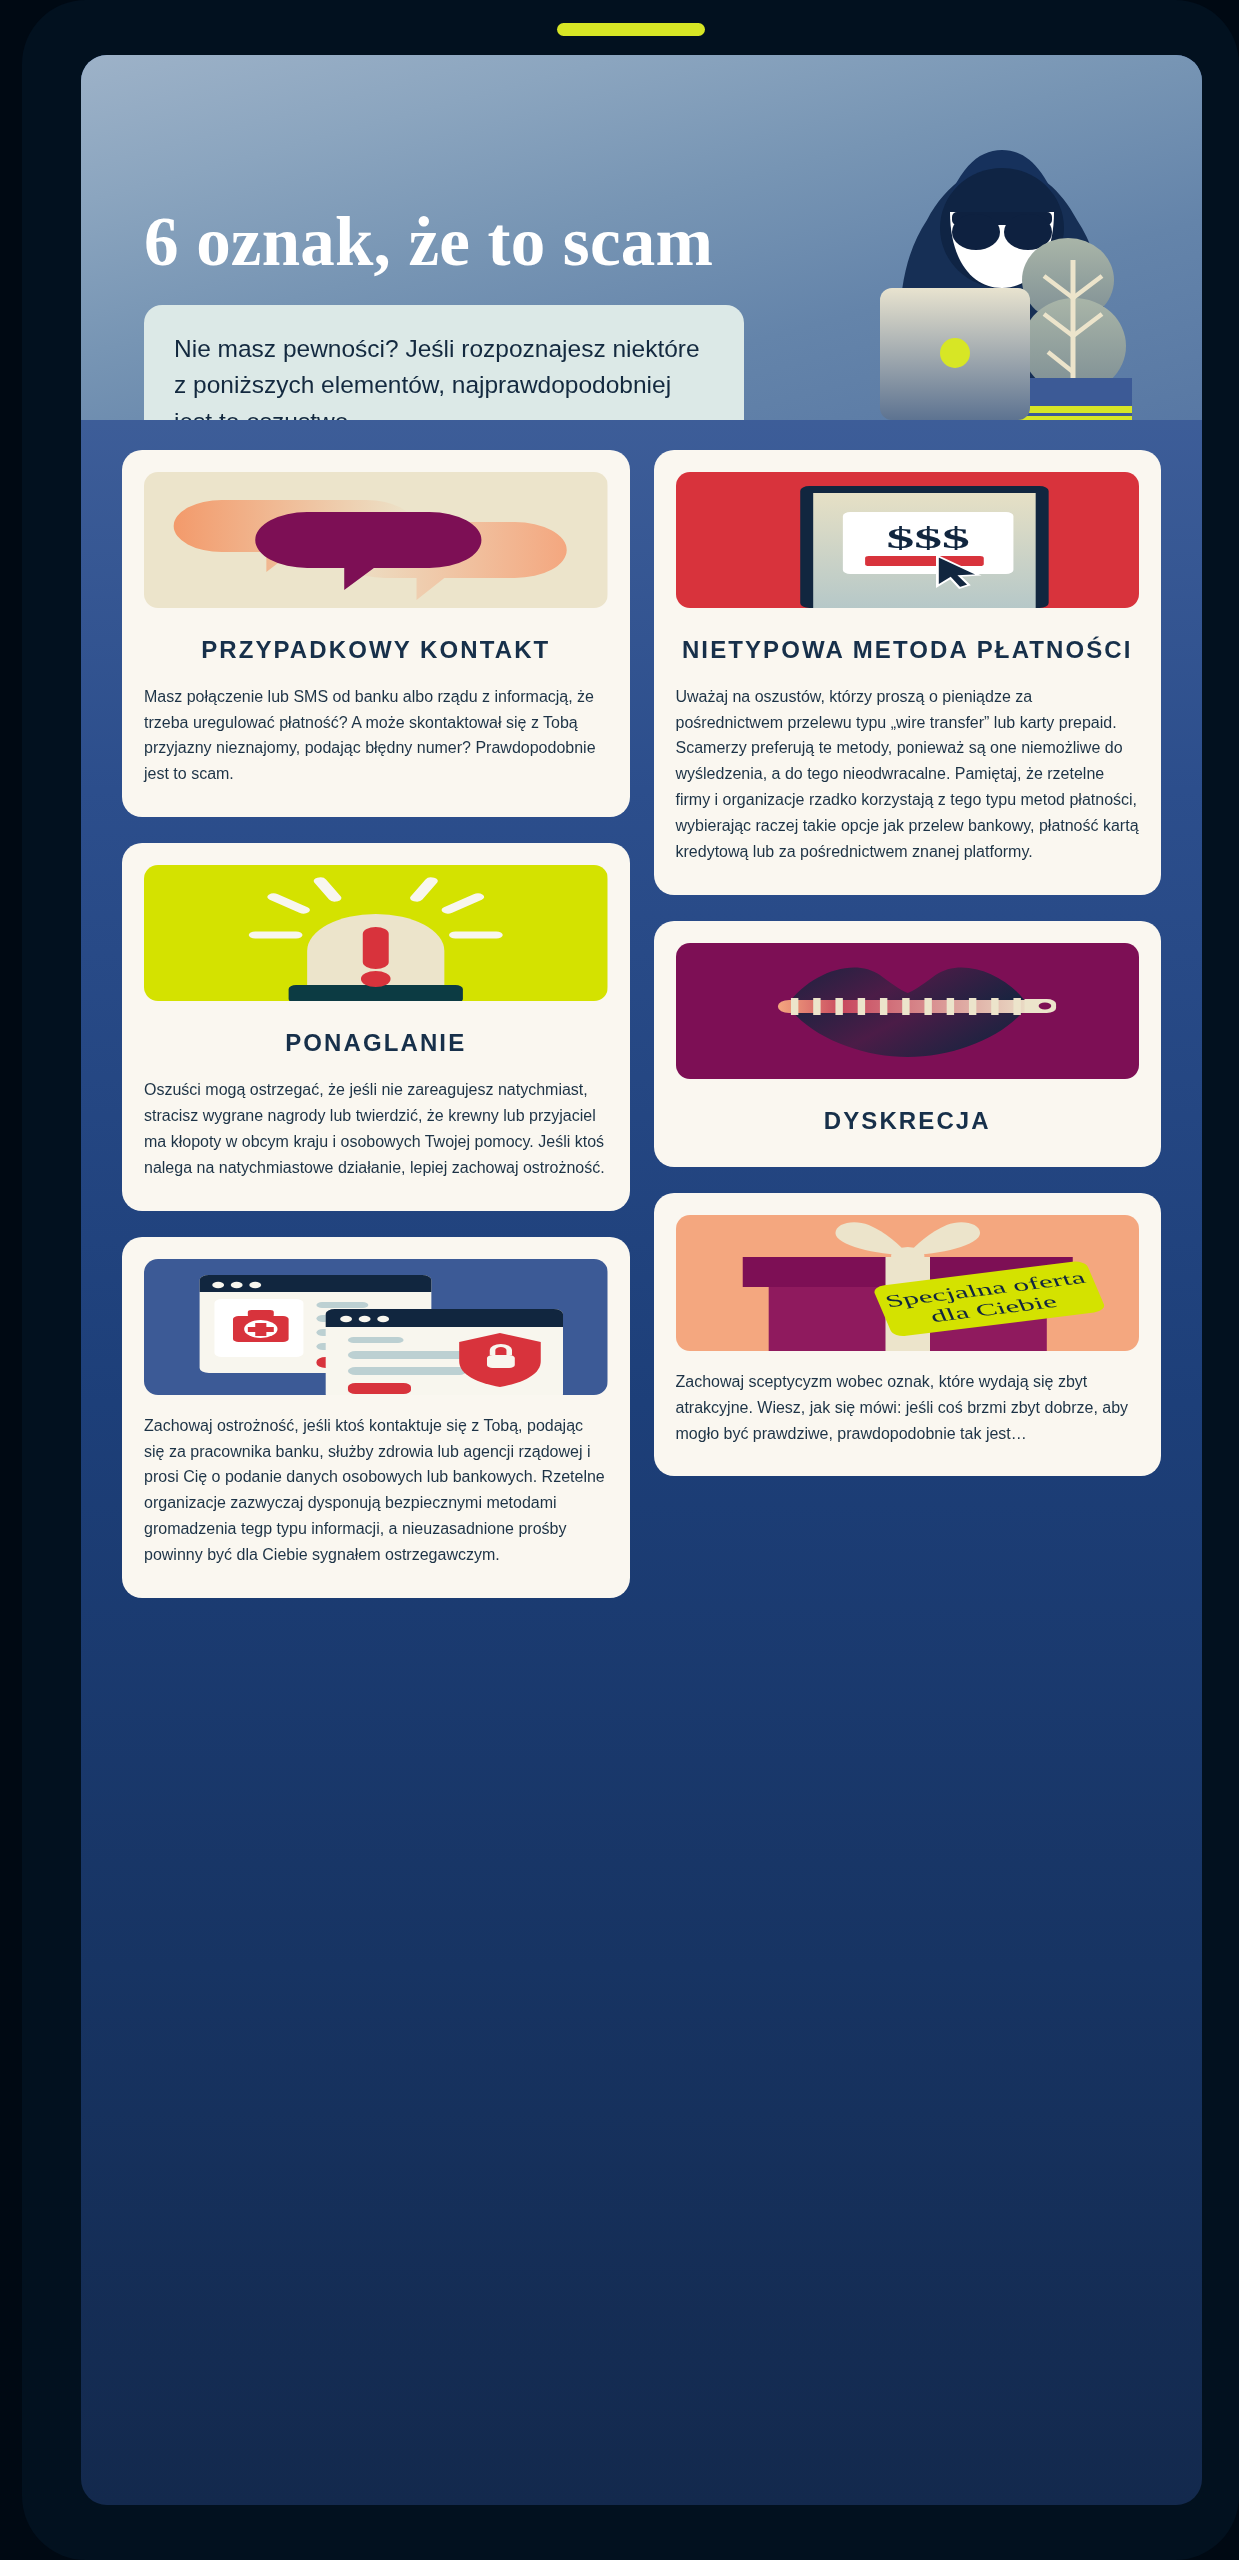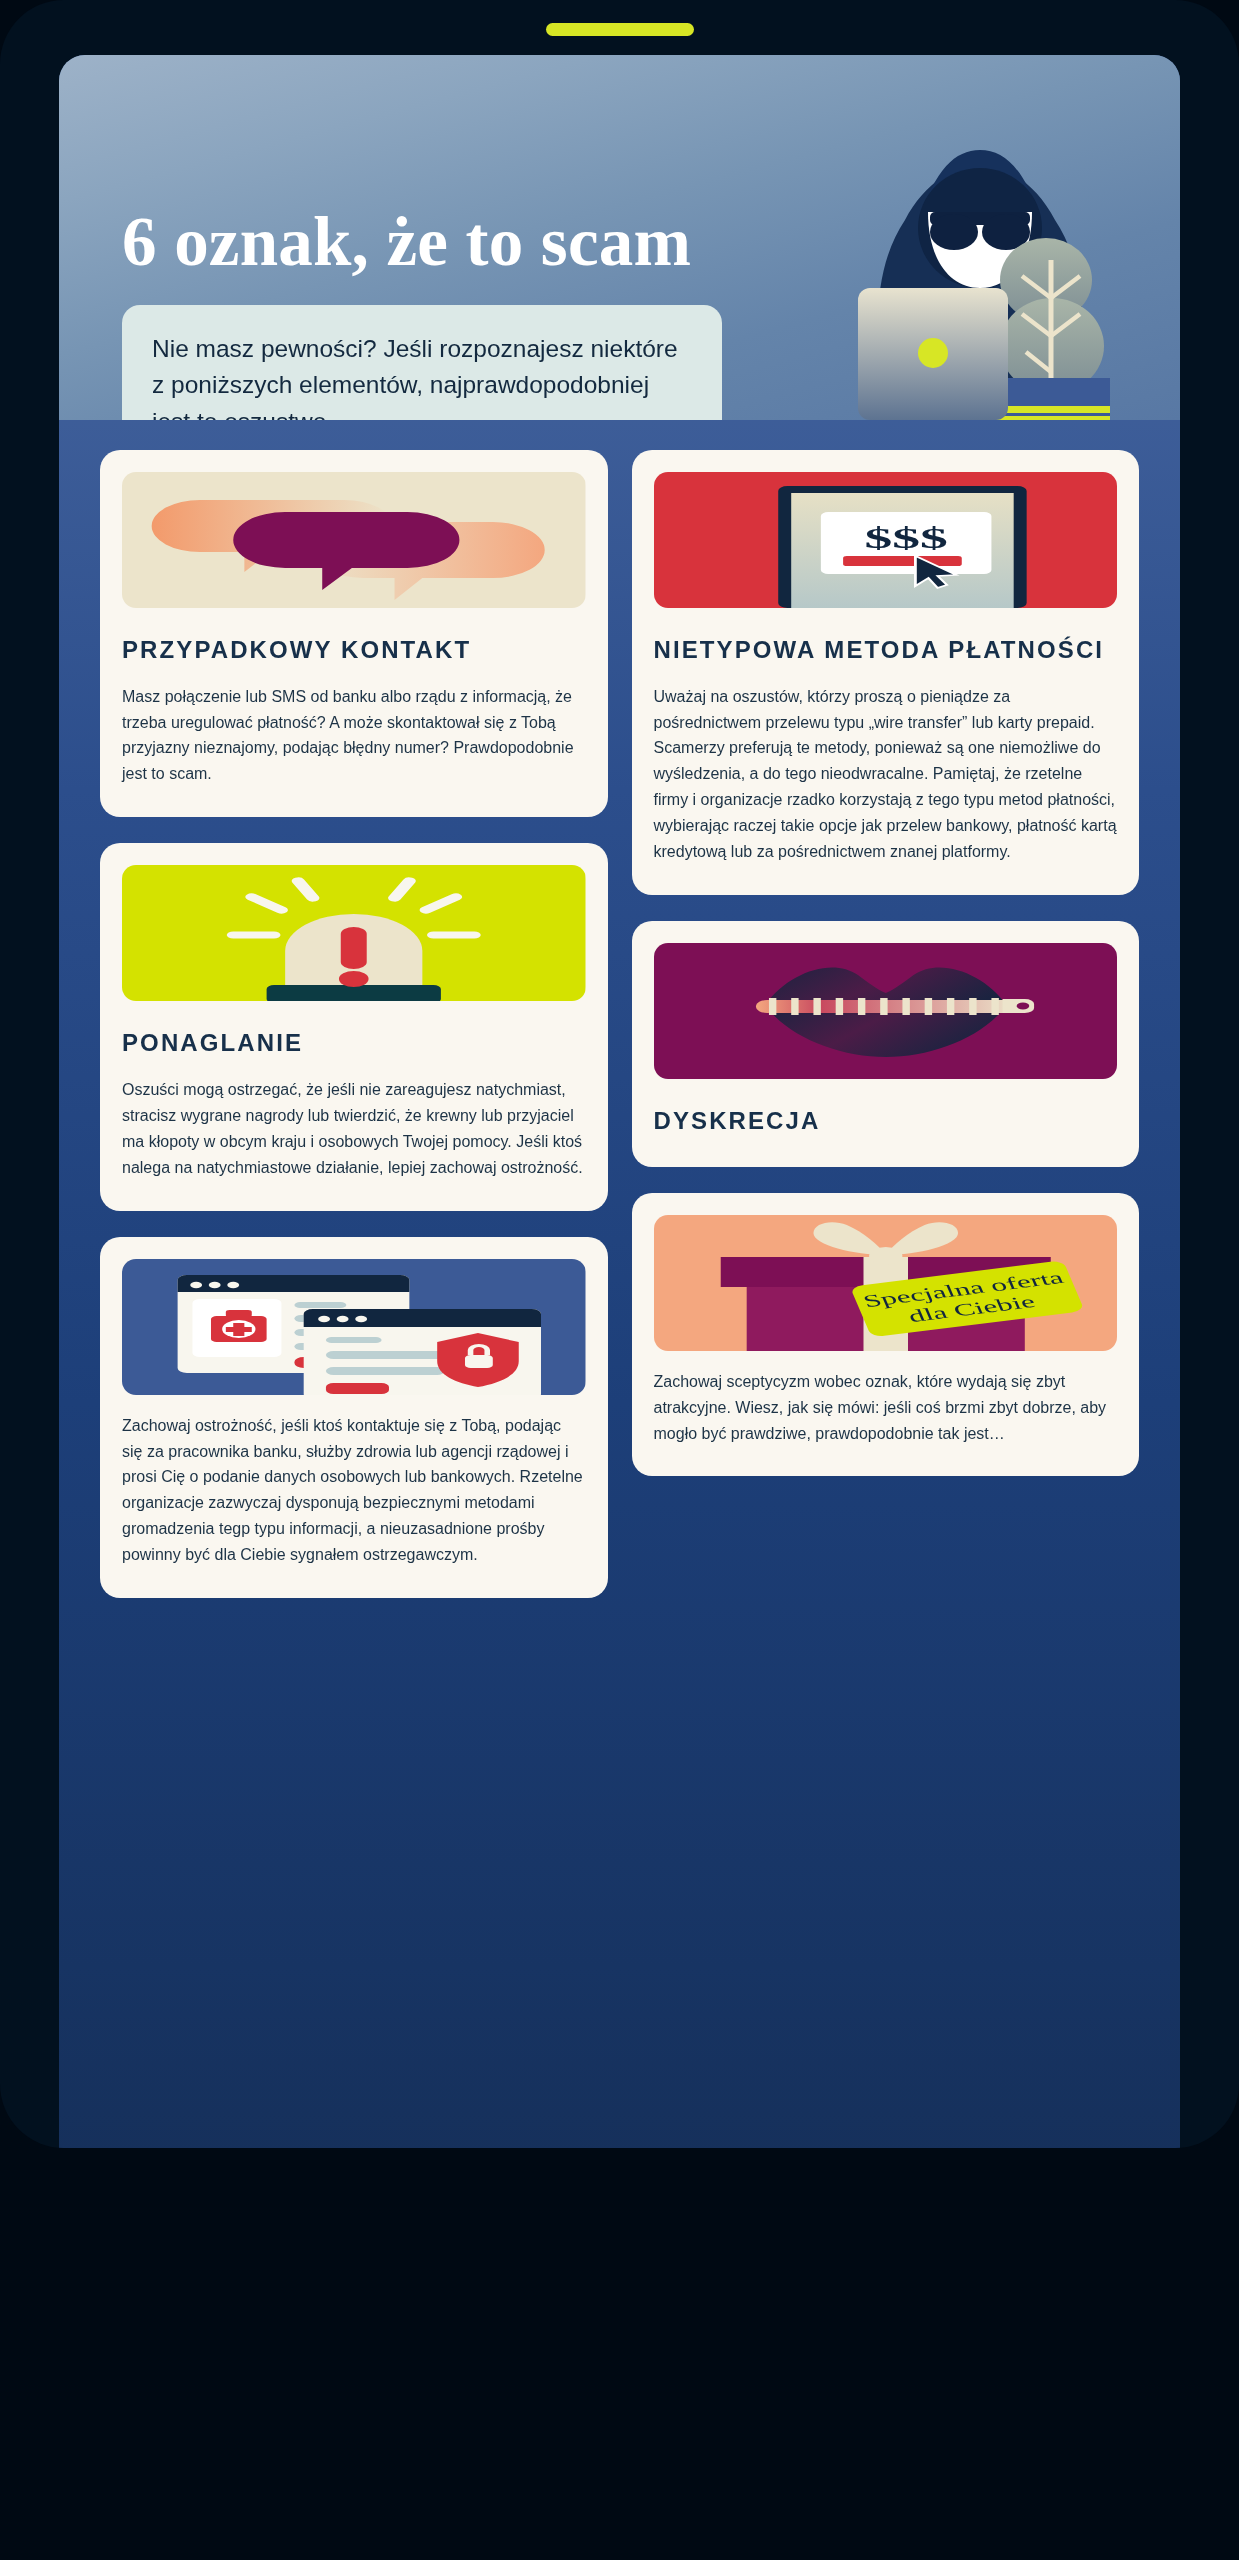--- a/index.html
+++ b/index.html
@@ -5,24 +5,25 @@
   * { margin:0; padding:0; box-sizing:border-box; }
   html,body{ background:#000913; }
   body{
     width:1239px; height:2560px;
     font-family:"Liberation Sans", sans-serif;
     -webkit-font-smoothing:antialiased;
     display:flex; justify-content:center;
   }
   .phone{
     position:relative;
-    width:1239px; height:2148px;
+    width:1239px; height:2560px;
     background:#02111f;
     border-radius:64px;
     overflow:hidden;
+    margin-left:22px;
   }
   .notch{
     position:absolute; top:23px; left:50%; transform:translateX(-50%);
     width:148px; height:13px; border-radius:7px; background:#d7e625;
   }
   .screen{
     position:absolute; left:59px; top:55px;
     width:1121px; height:2450px;
     border-radius:26px;
     background:linear-gradient(180deg,#4d6da4 0%, #3e5e99 14%, #2c4e8c 30%, #1d3f79 55%, #173463 78%, #13294d 100%);
@@ -67,21 +68,21 @@
     border-radius:20px;
     padding:22px 22px 30px 22px;
   }
   .art{
     border-radius:14px; overflow:hidden;
     width:100%; height:136px; position:relative;
   }
   .art svg{ display:block; width:100%; height:100%; }
   .ctitle{
     margin-top:26px;
-    text-align:left;
+    text-align:center;
     font-size:24px; font-weight:700; letter-spacing:2.1px;
     color:#17304a; line-height:1.32; text-transform:uppercase;
   }
   .ctext{
     margin-top:18px;
     font-size:16px; line-height:1.62; color:#1d3346;
   }
   .card.left .ctitle{ }
 </style>
 </head>

